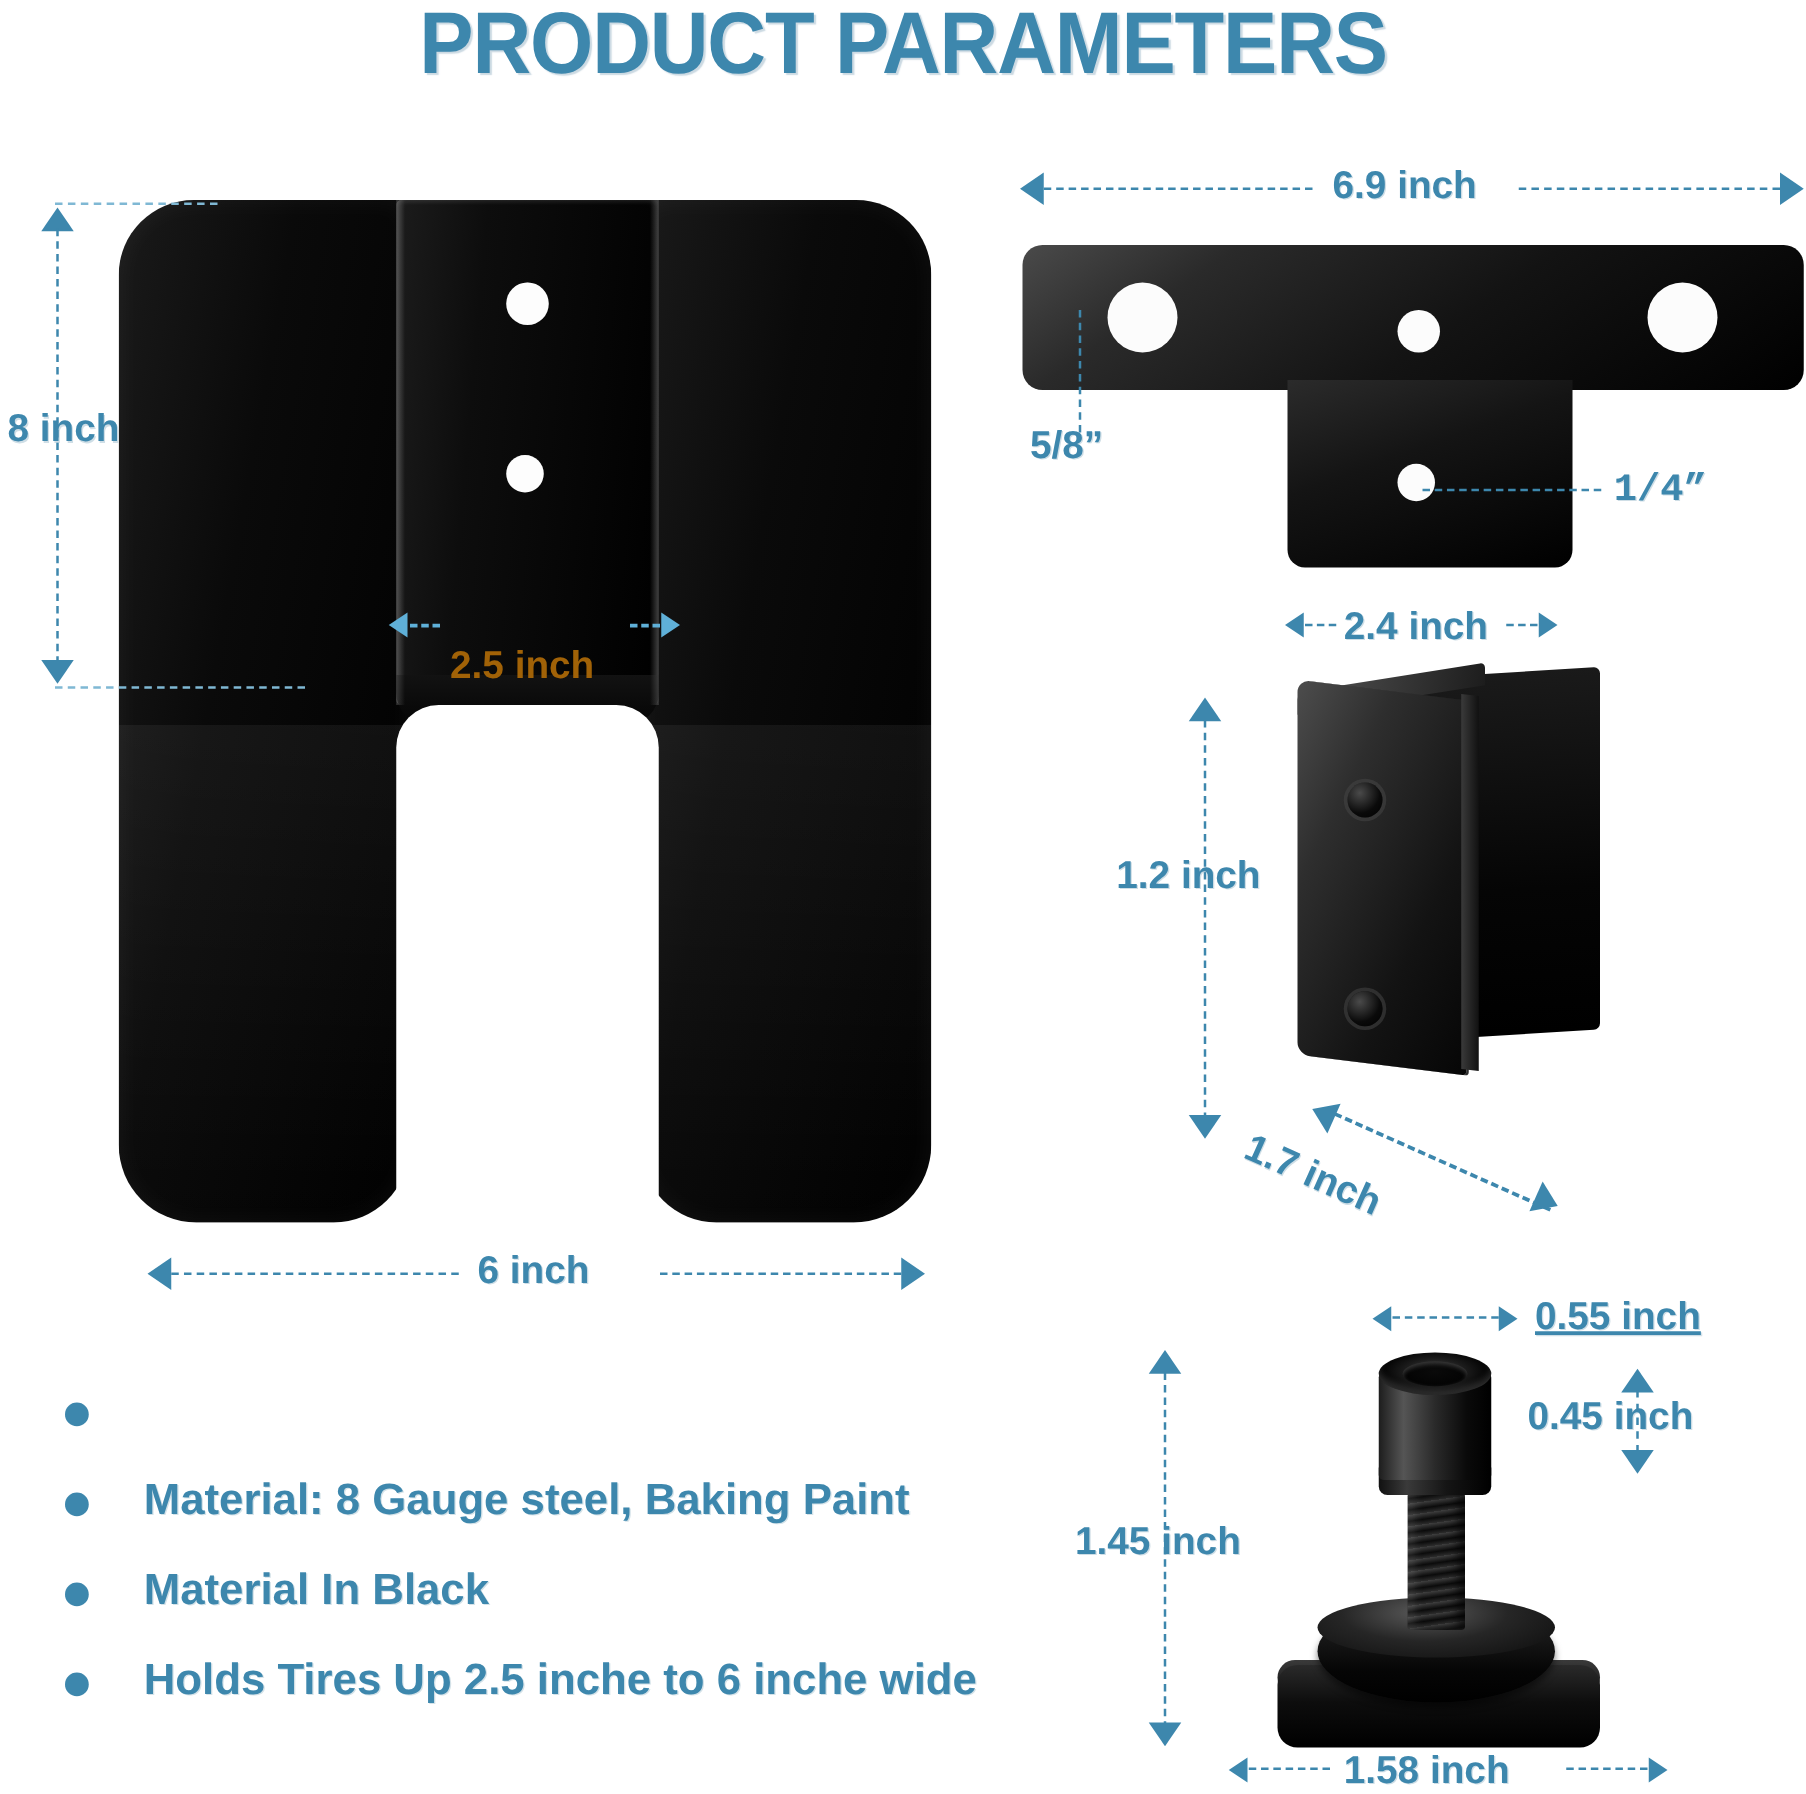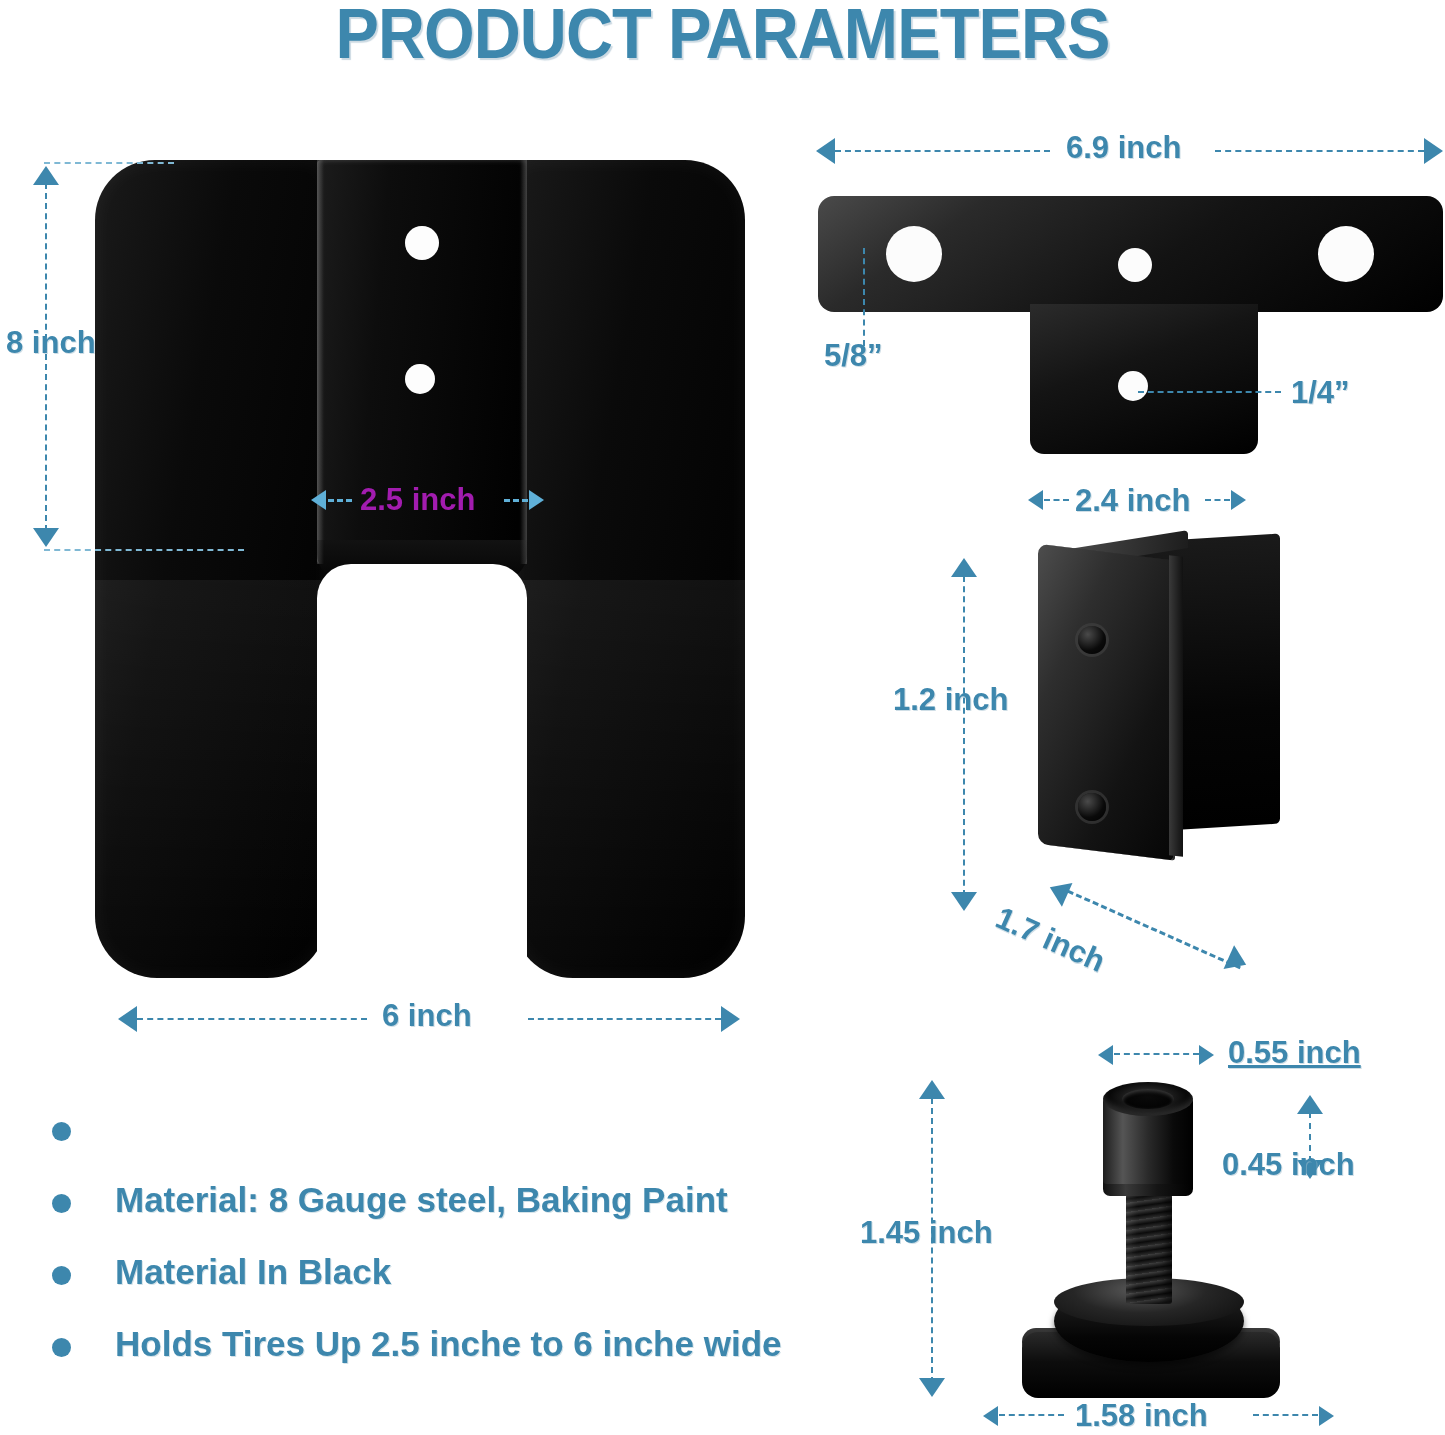--- a/index.html
+++ b/index.html
@@ -19,21 +19,21 @@
     text-shadow:2px 2px 1px rgba(140,170,190,.45);
     white-space:nowrap;
   }
 
   
   .dim{
     position:absolute;color:#3d87ad;font-weight:bold;
     font-size:31px;white-space:nowrap;letter-spacing:0px;
     text-shadow:1px 1px 0 rgba(160,190,205,.5);
   }
-  .dim.light{color:#a21caf;text-shadow:none;}
+  .dim.light{color:#a16207;text-shadow:none;margin-top:32px;}
 
   
   .dash-h{position:absolute;height:0;border-top:3px dashed #3d87ad;}
   .dash-h.thin{border-top:2px dashed #3d87ad;}
   .dash-v{position:absolute;width:0;border-left:3px dashed #3d87ad;}
   .dash-v.thin{border-left:2px dashed #3d87ad;}
   .dash-h.lt{border-top-color:#5fb0d8;}
   .ext{position:absolute;height:0;border-top:2px dashed #7fb8d4;}
 
   .arr{position:absolute;width:0;height:0;}
@@ -237,21 +237,21 @@
 <div class="arr left" style="left:816px;top:138px;"></div>
 <div class="dash-h thin" style="left:835px;top:150px;width:215px;"></div>
 <div class="dim" style="left:1066px;top:130px;">6.9 inch</div>
 <div class="dash-h thin" style="left:1215px;top:150px;width:209px;"></div>
 <div class="arr right" style="left:1424px;top:138px;"></div>
 
 <div class="dash-v thin" style="left:863px;top:248px;height:98px;"></div>
 <div class="dim" style="left:824px;top:338px;">5/8”</div>
 
 <div class="dash-h thin" style="left:1138px;top:391px;width:143px;"></div>
-<div class="dim" style="left:1291px;top:375px;">1/4”</div>
+<div class="dim" style="left:1291px;top:375px;font-family:Liberation Mono, monospace;">1/4”</div>
 
 <div id="lbracket">
   <div id="lbBack"></div>
   <div id="lbTop"></div>
   <div id="lbSlot"></div>
   <div id="lbFront"></div>
   <div id="lbEdge"></div>
   <div class="lbhole" id="lbh1"></div>
   <div class="lbhole" id="lbh2"></div>
 </div>
@@ -286,21 +286,21 @@
 </div>
 
 <div class="arr sm left" style="left:1098px;top:1045px;"></div>
 <div class="dash-h thin" style="left:1114px;top:1053px;width:85px;"></div>
 <div class="arr sm right" style="left:1199px;top:1045px;"></div>
 <div class="dim" style="left:1228px;top:1035px;text-decoration:underline;">0.55 inch</div>
 
 <div class="arr up" style="left:1297px;top:1095px;"></div>
 <div class="dash-v thin" style="left:1309px;top:1112px;height:50px;"></div>
 <div class="arr down" style="left:1297px;top:1160px;"></div>
-<div class="dim" style="left:1222px;top:1115px;margin-top:32px;">0.45 inch</div>
+<div class="dim" style="left:1222px;top:1115px;">0.45 inch</div>
 
 <div class="arr up" style="left:919px;top:1080px;"></div>
 <div class="dash-v thin" style="left:931px;top:1098px;height:285px;"></div>
 <div class="arr down" style="left:919px;top:1378px;"></div>
 <div class="dim" style="left:860px;top:1215px;">1.45 inch</div>
 
 <div class="arr sm left" style="left:983px;top:1406px;"></div>
 <div class="dash-h thin" style="left:999px;top:1414px;width:65px;"></div>
 <div class="dim" style="left:1075px;top:1398px;">1.58 inch</div>
 <div class="dash-h thin" style="left:1253px;top:1414px;width:65px;"></div>

